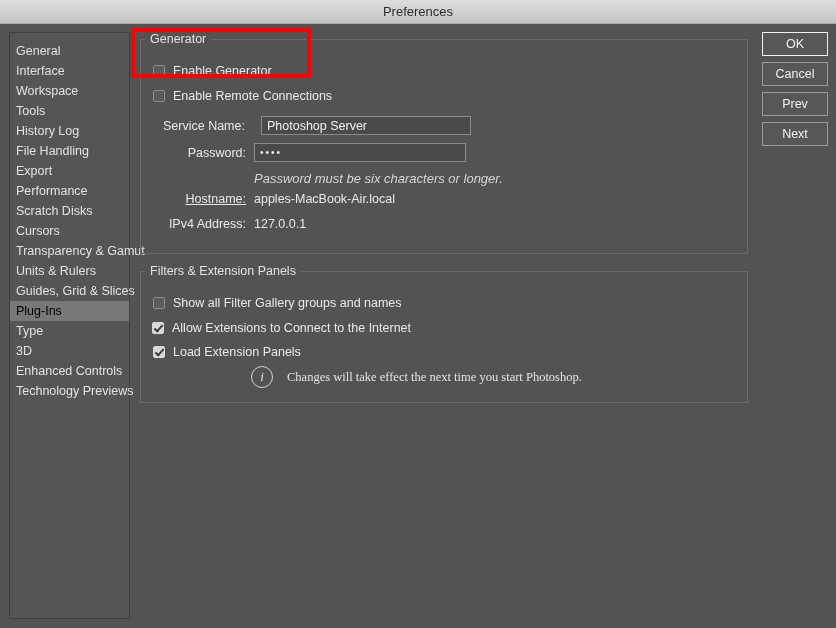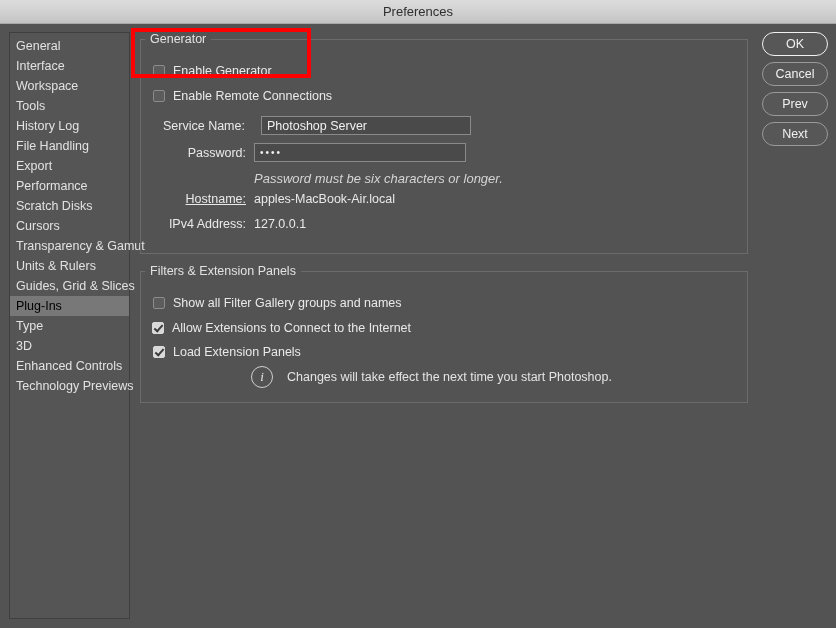--- a/index.html
+++ b/index.html
@@ -98,21 +98,21 @@
   }
 
   
   .sidebar {
     position: absolute;
     left: 9px; top: 8px;
     width: 121px; height: 587px;
     border: 1px solid #3f3f3f;
     background: #555555;
     box-sizing: border-box;
-    padding-top: 3px;
+    padding-top: 8px;
   }
   .side-item {
     height: 20px;
     line-height: 20px;
     padding-left: 6px;
     font-size: 12.5px;
     color: #e2e2e2;
     white-space: nowrap;
     box-sizing: border-box;
   }
@@ -242,34 +242,35 @@
     font-style: italic;
     text-align: center;
     line-height: 19px;
     flex: none;
   }
   .info-text {
     font-size: 12.5px;
     color: #e4e4e4;
     margin-left: 14px;
     white-space: nowrap;
+    font-family: Liberation Serif, serif;
   }
 
   
   .buttons {
     position: absolute;
     left: 762px; top: 8px;
     width: 66px;
   }
   .btn {
     display: block;
     width: 66px;
     height: 24px;
     margin-bottom: 6px;
-    border-radius: 12px;
+    border-radius: 0;
     border: 1px solid #9a9a9a;
     background: #575757;
     color: #f0f0f0;
     font-size: 12.5px;
     font-family: "Liberation Sans", sans-serif;
     cursor: default;
     padding: 0;
   }
   .btn.primary {
     border: 1.5px solid #f2f2f2;

